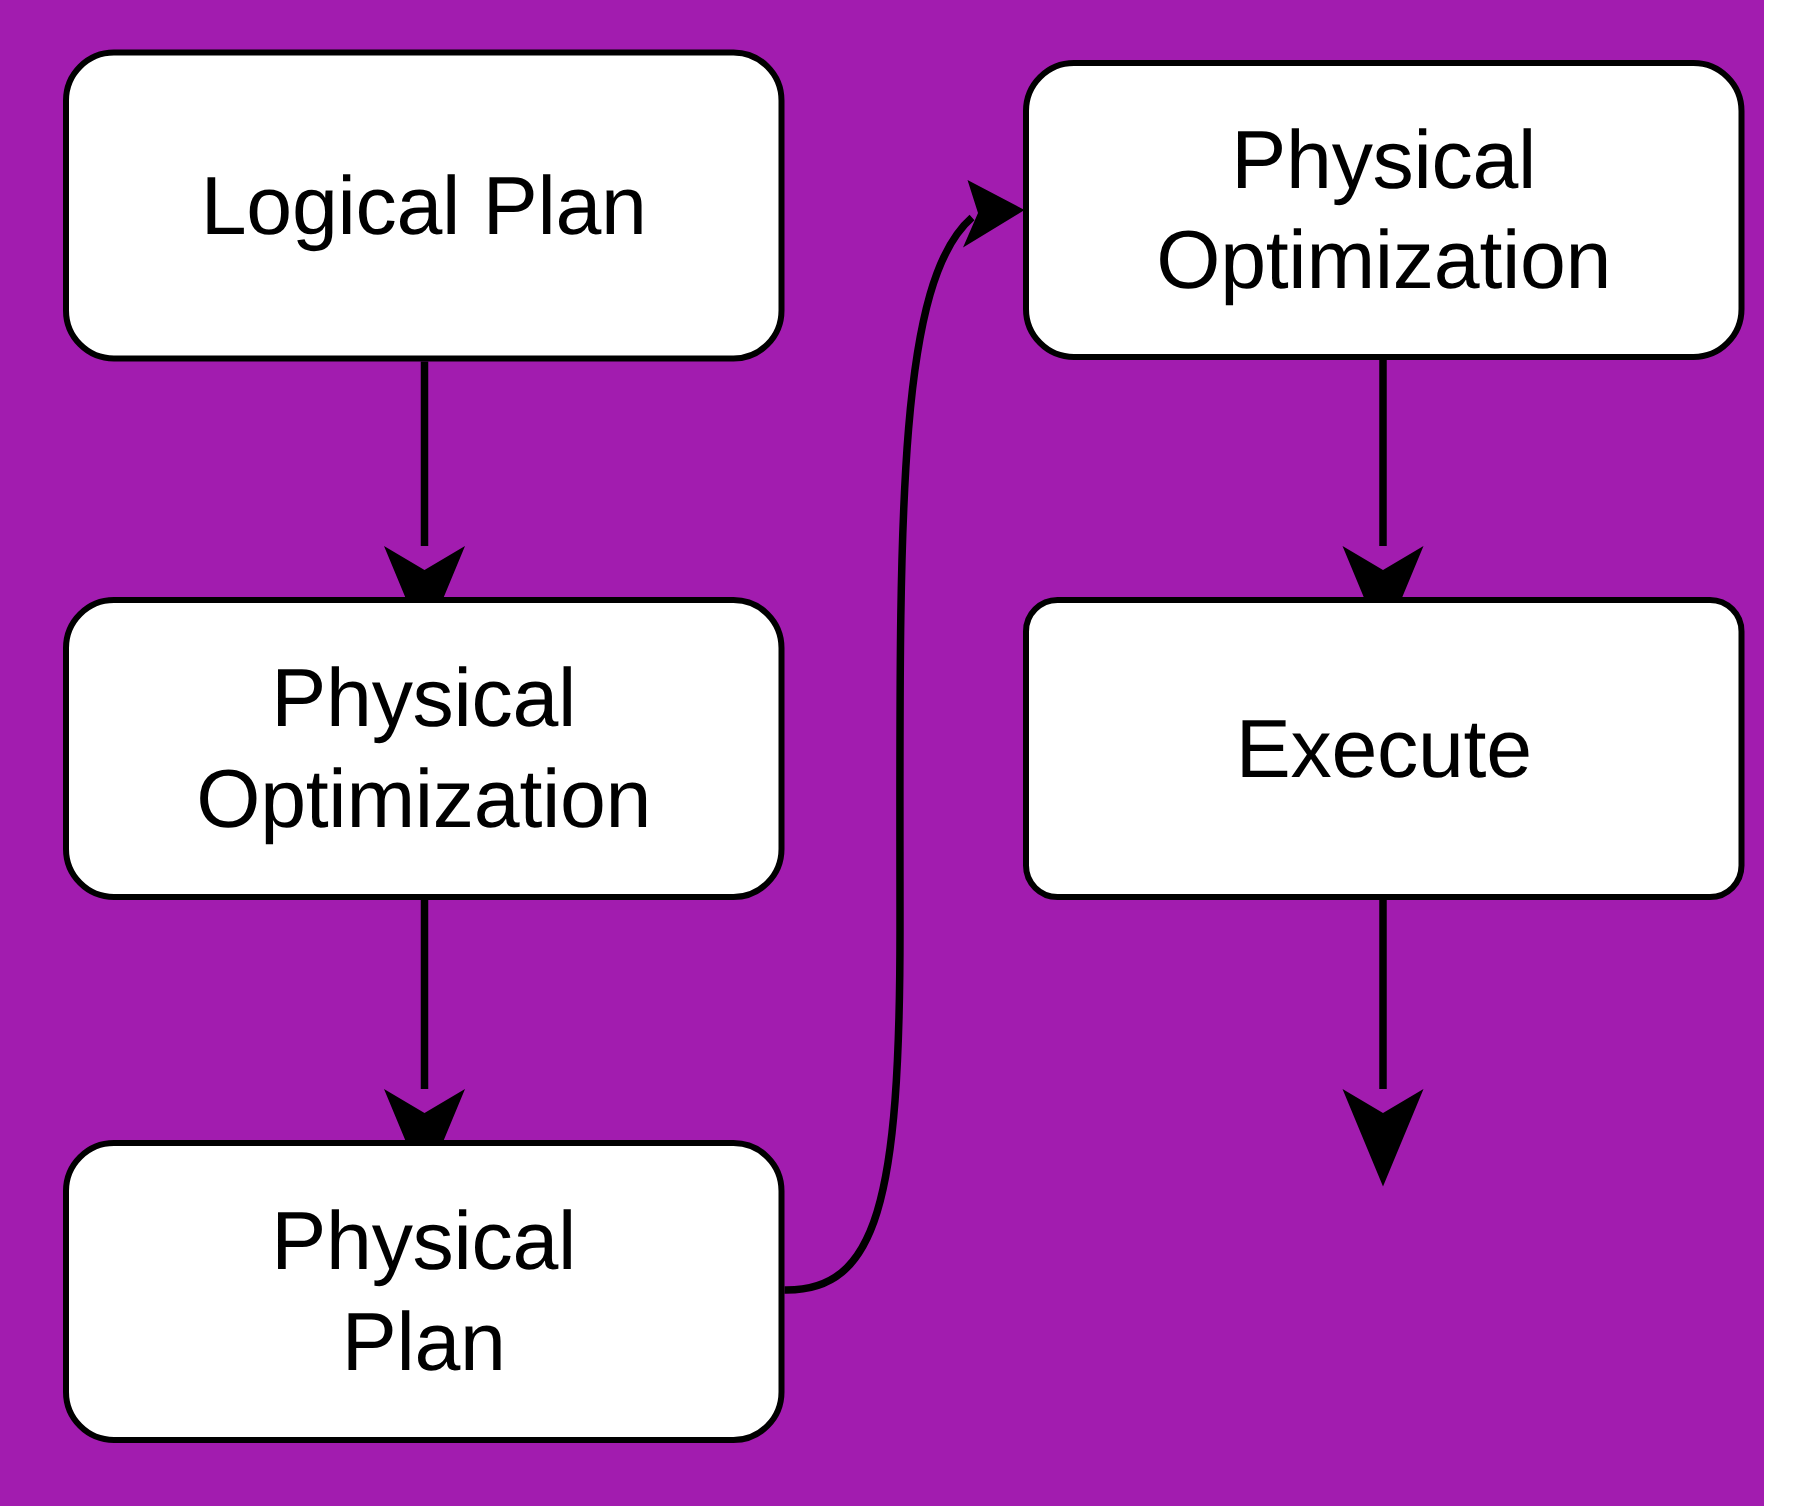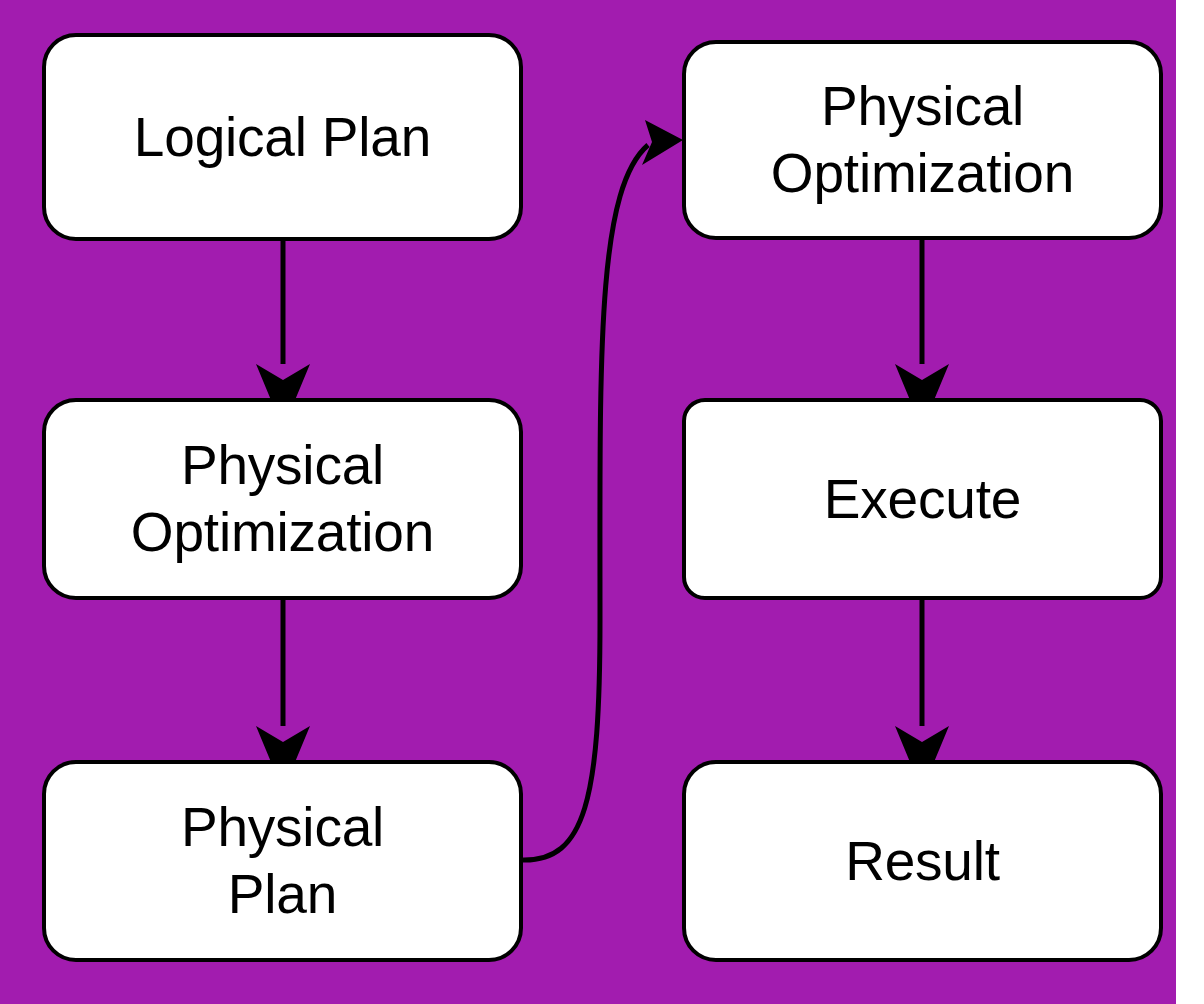--- a/index.html
+++ b/index.html
@@ -104,17 +104,14 @@
 
   <div class="node" id="node-physical-opt">
     <span class="node-label">Physical
 Optimization</span>
   </div>
 
   <div class="node" id="node-execute">
     <span class="node-label">Execute</span>
   </div>
 
-  <div class="node" id="node-result">
-    <span class="node-label">Result</span>
-  </div>
 
 </div>
 
 </body></html>

